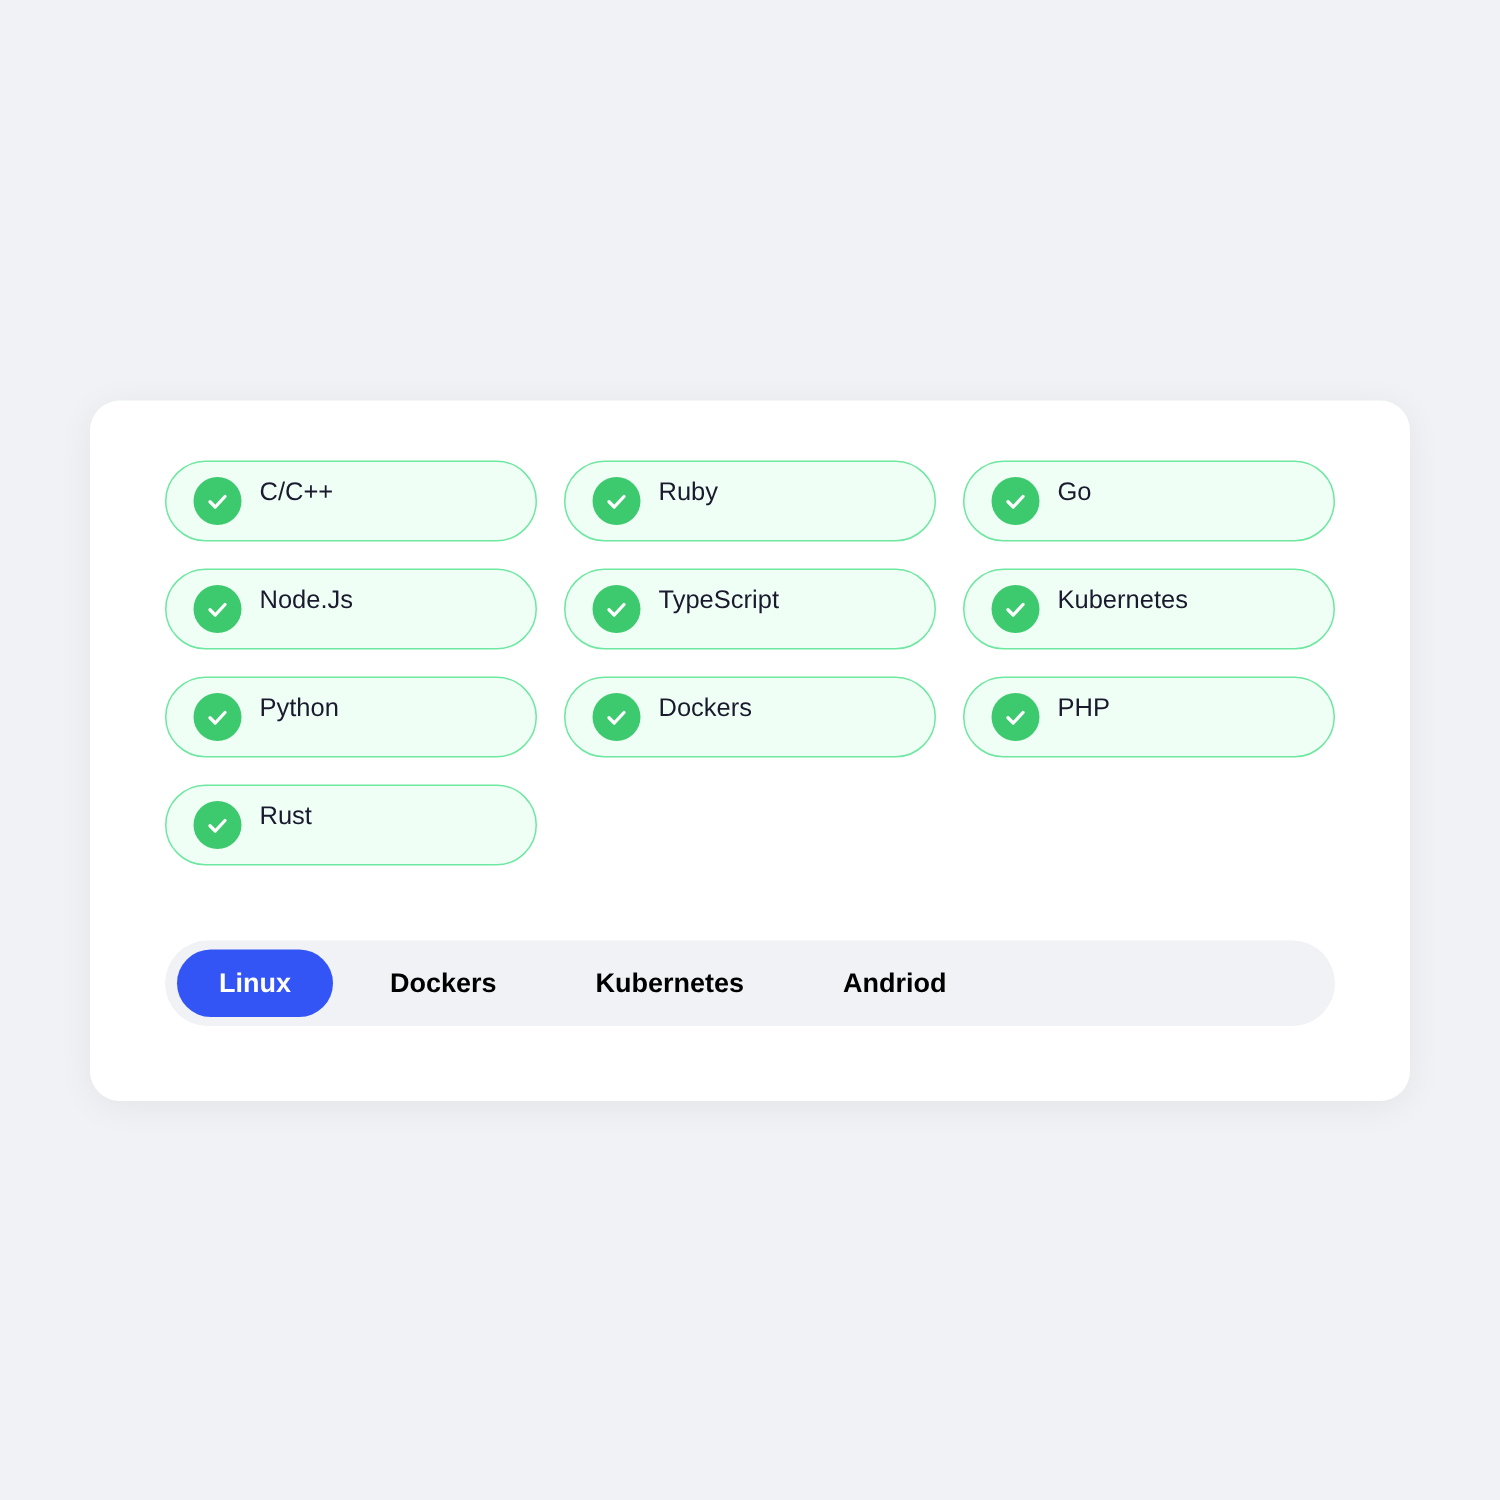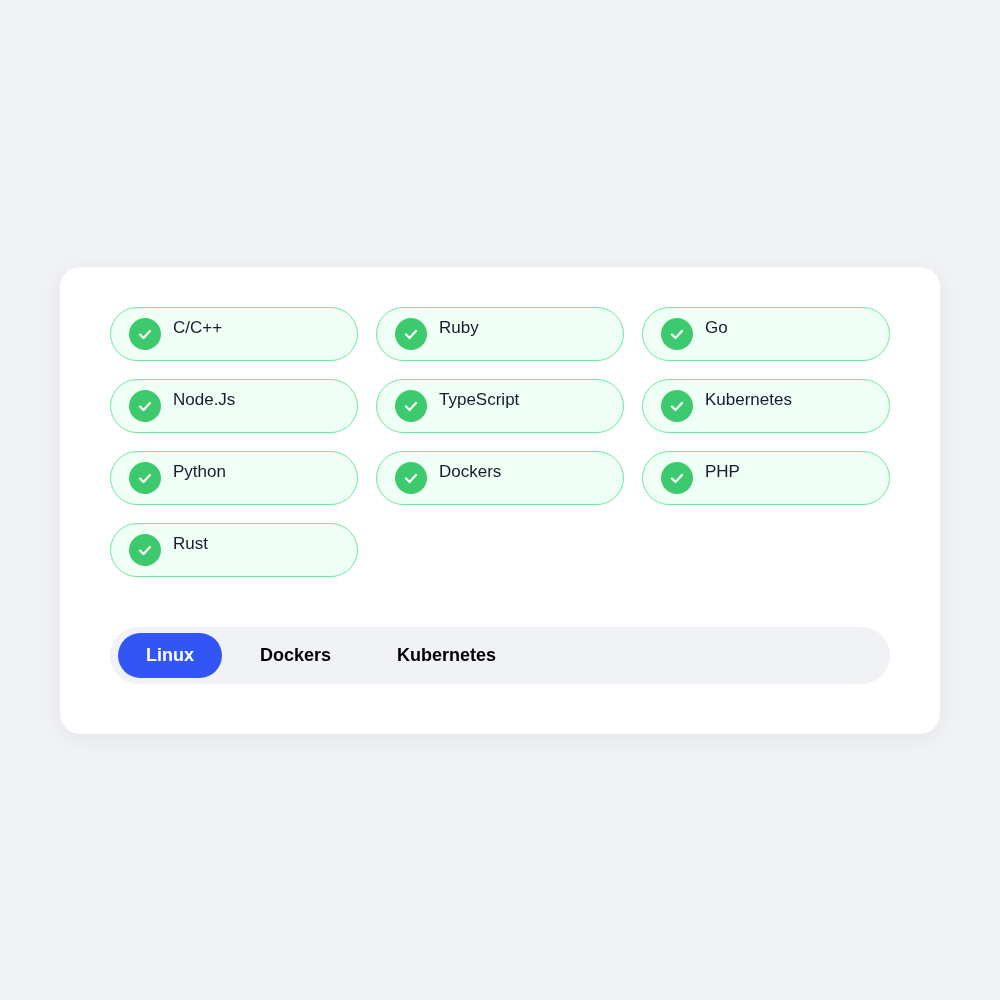--- a/index.html
+++ b/index.html
@@ -174,14 +174,15 @@
           <path d="M3 8.5L6.5 12L13 5" stroke="white" stroke-width="2.2" stroke-linecap="round" stroke-linejoin="round"></path>
         </svg>
       </div>
       <span class="chip-label">Rust</span>
     </div>
     </div>
   <div class="tabs" id="tabs-container">
       <button class="tab active">Linux</button>
       <button class="tab">Dockers</button>
       <button class="tab">Kubernetes</button>
+      <button class="tab">Andriod</button>
     </div>
 </div>
 
 </body></html>

